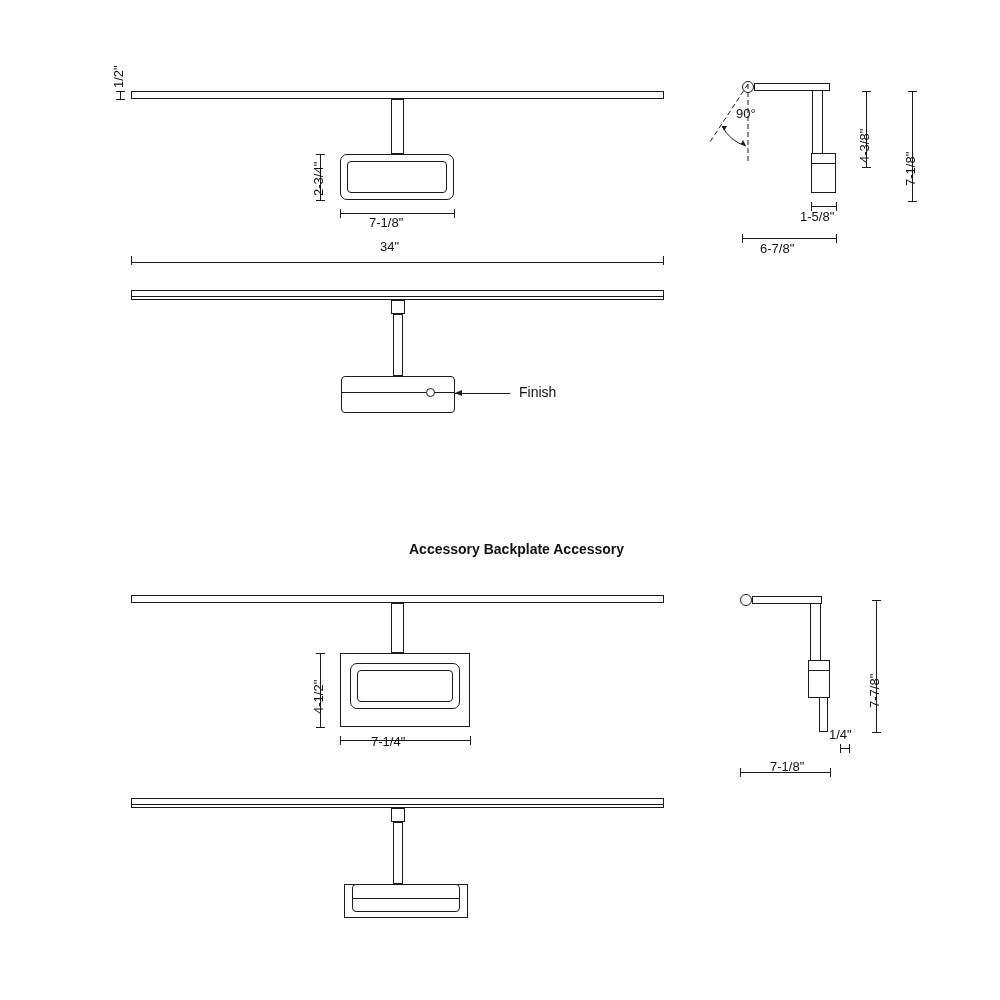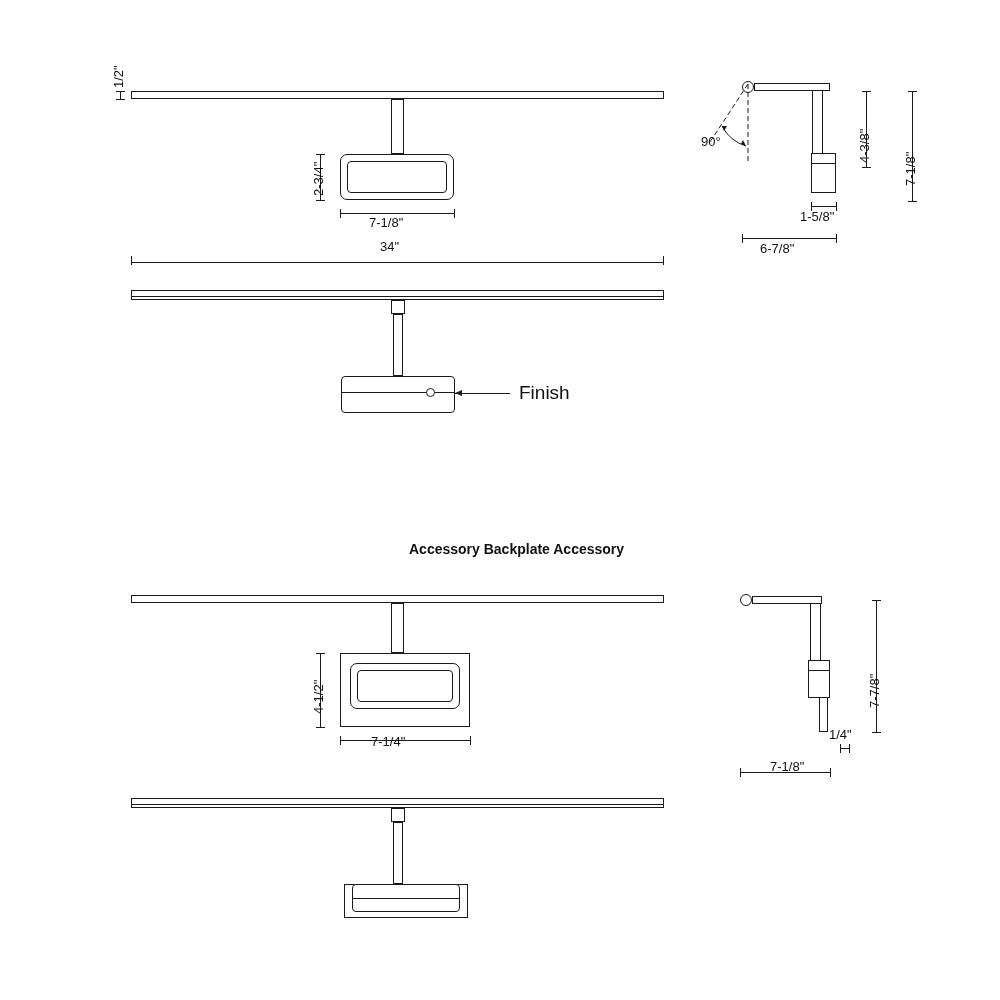--- a/index.html
+++ b/index.html
@@ -85,21 +85,21 @@
     <div class="box" style="left:811px; top:153px; width:25px; height:40px;"></div>
     <div class="hline line" style="left:811px; top:163px; width:25px;"></div>
 
     <svg style="left:700px; top:70px; width:120px; height:100px;">
       <line x1="48" y1="14" x2="10" y2="72" stroke="#1a1a1a" stroke-width="1" stroke-dasharray="5,3"></line>
       <line x1="48" y1="14" x2="48" y2="92" stroke="#1a1a1a" stroke-width="1" stroke-dasharray="5,3"></line>
       <path d="M 22 56 A 40 40 0 0 0 46 76" fill="none" stroke="#1a1a1a" stroke-width="1"></path>
       <polygon points="22,56 27,56 24,61" fill="#1a1a1a"></polygon>
       <polygon points="46,76 41,74 43,70" fill="#1a1a1a"></polygon>
     </svg>
-    <div class="label" style="left:701px; top:107px;margin-top:28px;">90°</div>
+    <div class="label" style="left:736px; top:107px;">90°</div>
 
     <div class="dim dimvert" style="left:866px; top:91px; height:76px;"></div>
     <div class="tickh" style="left:862px; top:91px;"></div>
     <div class="tickh" style="left:862px; top:167px;"></div>
     <div class="label-rot" style="left:858px; top:163px;">4-3/8"</div>
 
     <div class="dim dimvert" style="left:912px; top:91px; height:110px;"></div>
     <div class="tickh" style="left:908px; top:91px;"></div>
     <div class="tickh" style="left:908px; top:201px;"></div>
     <div class="label-rot" style="left:904px; top:186px;">7-1/8"</div>
@@ -123,21 +123,21 @@
     <div class="box" style="left:391px; top:300px; width:14px; height:14px;"></div>
 
     <div class="box" style="left:393px; top:314px; width:10px; height:62px;"></div>
 
     <div class="boxr-s" style="left:341px; top:376px; width:114px; height:37px;"></div>
     <div class="hline line" style="left:341px; top:392px; width:114px;"></div>
 
     <div class="dot" style="left:426px; top:388px; width:9px; height:9px;"></div>
     <div class="dim dimline" style="left:455px; top:393px; width:55px;"></div>
     <div class="arrowL" style="left:455px; top:390px;"></div>
-    <div class="label" style="left:519px; top:386px; font-size:19px;">Finish</div>
+    <div class="label" style="left:519px; top:386px; font-size:14px;">Finish</div>
   </div>
 
   <div class="title" style="left:409px; top:541px;">Accessory Backplate Accessory</div>
 
   <div>
 
     <div class="box" style="left:131px; top:595px; width:533px; height:8px;"></div>
 
     <div class="box" style="left:391px; top:603px; width:13px; height:50px;"></div>
 

